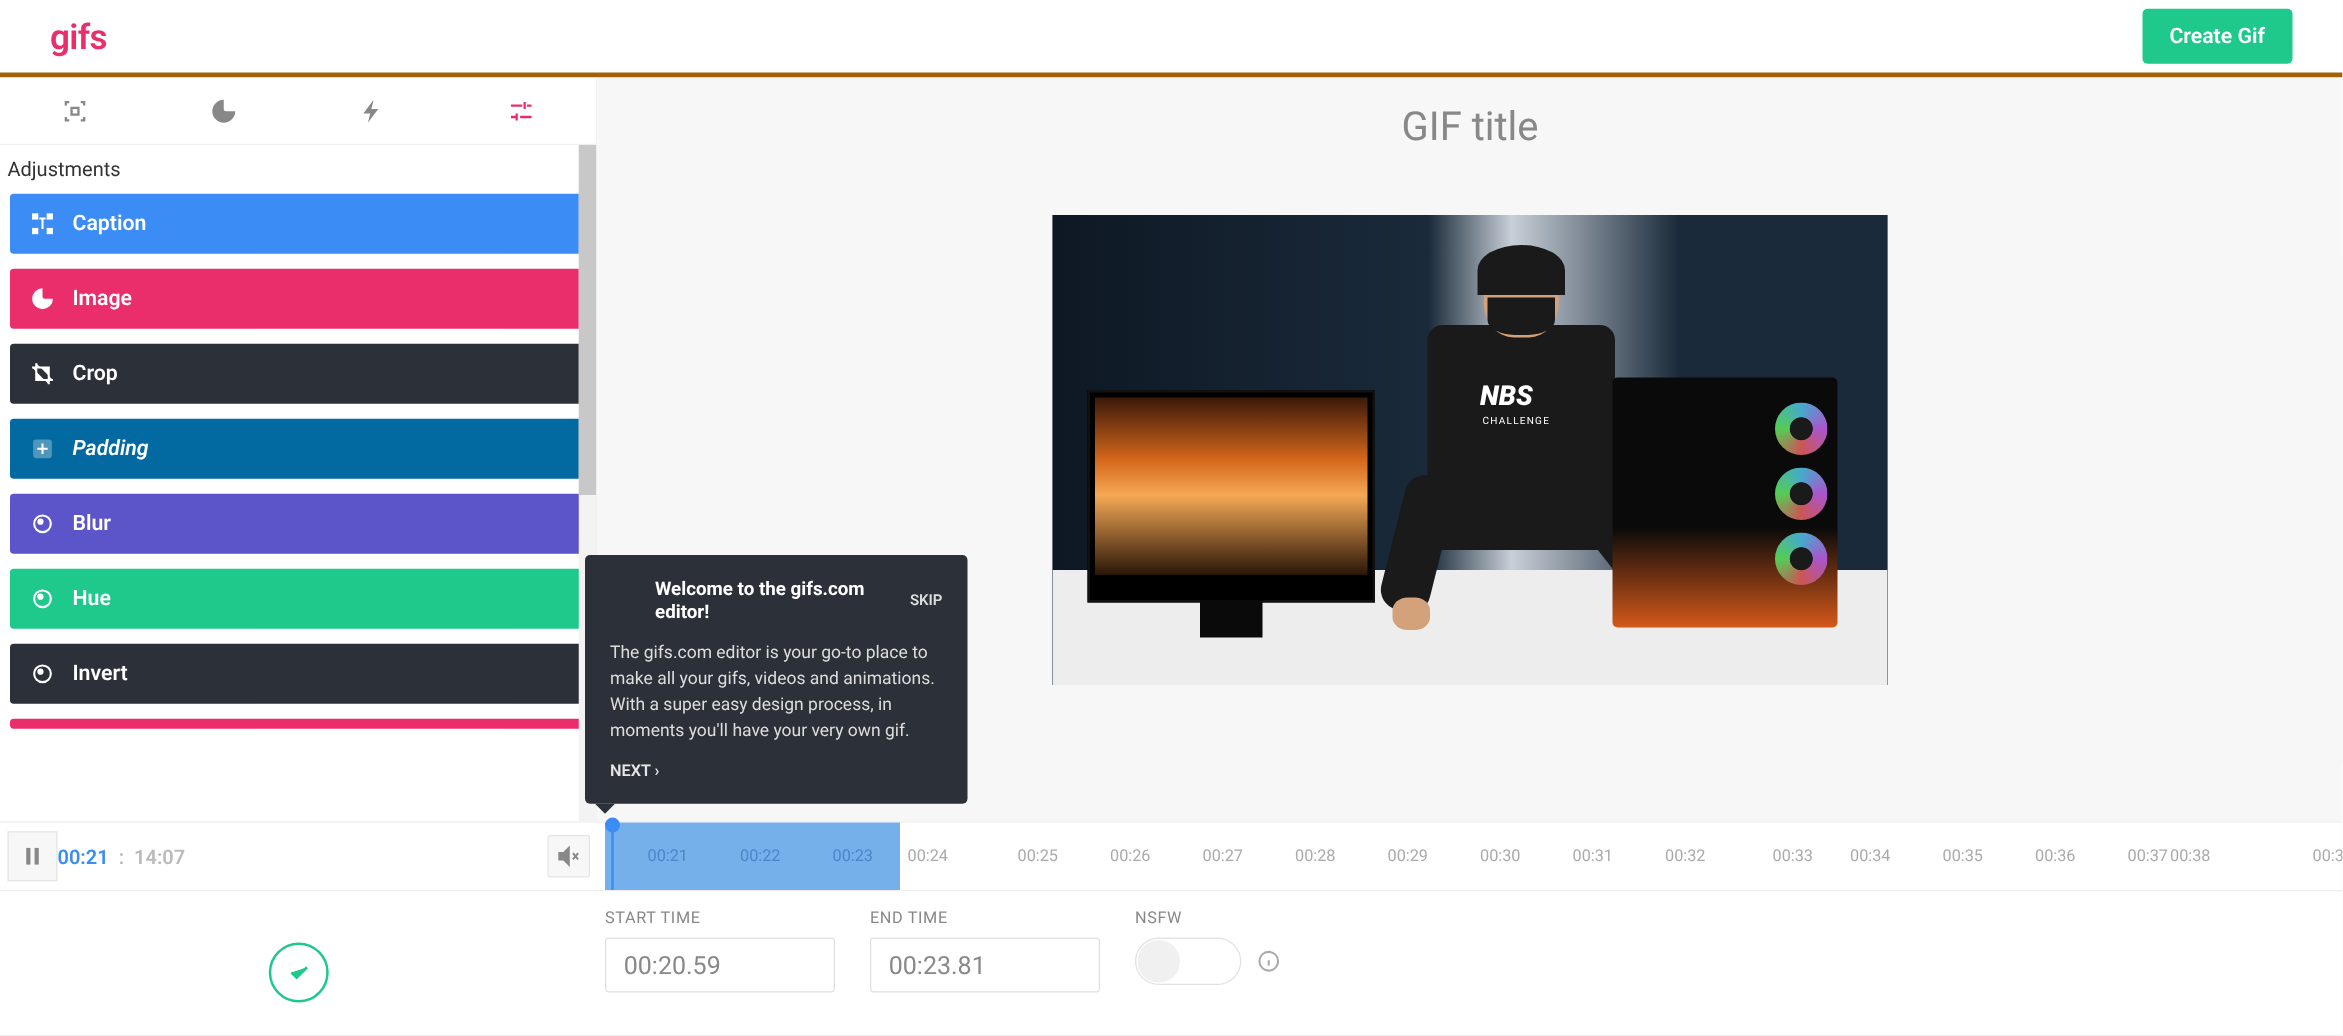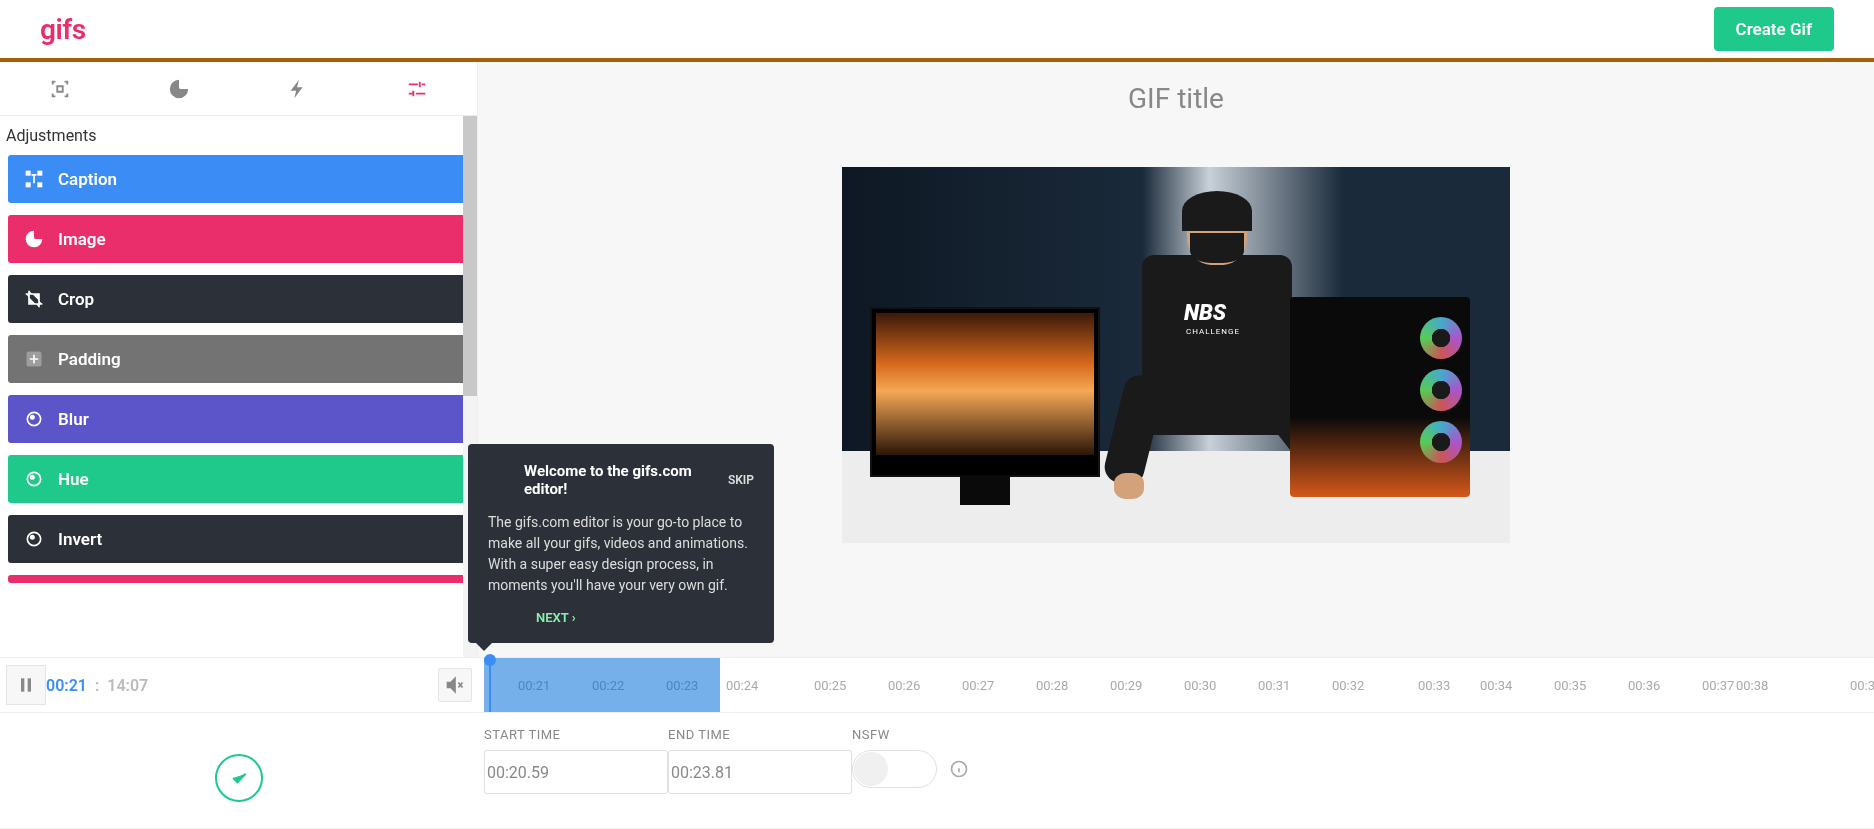--- a/index.html
+++ b/index.html
@@ -23,33 +23,33 @@
 .sidebar-tab { flex: 1; display: flex; align-items: center; justify-content: center; cursor: pointer; color: #888; }
 .sidebar-tab.active { color: #ea2e6c; }
 .sidebar-tab svg { width: 22px; height: 22px; }
 .sidebar-body { flex: 1; overflow-y: auto; position: relative; }
 .adjustments-label { font-size: 16px; padding: 10px 6px; color: #333; }
 .adjustment-list { padding: 0 8px; }
 .adj-item { display: flex; align-items: center; gap: 14px; padding: 14px 16px; border-radius: 3px; color: #fff; font-weight: 600; font-size: 17px; margin-bottom: 12px; cursor: pointer; }
 .adj-caption { background: #3b8df5; }
 .adj-image { background: #ea2e6c; }
 .adj-crop { background: #2c3139; }
-.adj-padding { background: #737373; }
+.adj-padding { background: #0369a1; font-style: italic; }
 .adj-blur { background: #5b55c9; }
 .adj-hue { background: #1ec98b; }
 .adj-invert { background: #2c3139; }
 .adj-last { background: #ea2e6c; height: 8px; padding: 0; margin-bottom: 0; }
 
 
 .scrollbar { position: absolute; right: 0; top: 0; width: 14px; height: 100%; background: #f3f3f3; }
 .scroll-thumb { width: 100%; height: 280px; background: #c8c8c8; }
 
 
 .preview { flex: 1; background: #f7f7f7; display: flex; flex-direction: column; align-items: center; }
-.gif-title { font-size: 28px; color: #888; margin-top: 20px; font-weight: 400; }
+.gif-title { font-size: 32px; color: #888; margin-top: 20px; font-weight: 400; }
 .video-frame { margin-top: 52px; width: 668px; height: 376px; background: #1a2838; position: relative; overflow: hidden; }
 .scene-bg { position: absolute; inset: 0; background: linear-gradient(90deg, #0e1824 0%, #1a2a3a 45%, #c8d0d8 55%, #1a2a3a 75%); }
 .monitor { position: absolute; left: 28px; top: 140px; width: 230px; height: 170px; background: #000; border: 2px solid #111; }
 .monitor-screen { position: absolute; inset: 4px 4px 20px 4px; background: linear-gradient(180deg, #3a1a0a 0%, #d4671a 35%, #f5a855 55%, #2a1608 100%); }
 .monitor-stand { position: absolute; left: 118px; top: 308px; width: 50px; height: 30px; background: #0a0a0a; }
 .person { position: absolute; left: 300px; top: 28px; width: 150px; height: 348px; }
 .person-head { position: absolute; top: 0; left: 45px; width: 60px; height: 70px; background: #d4a27a; border-radius: 50% 50% 40% 40%; }
 .person-hair { position: absolute; top: -4px; left: 40px; width: 70px; height: 40px; background: #1a1a1a; border-radius: 50% 50% 0 0; }
 .person-mask { position: absolute; top: 38px; left: 48px; width: 54px; height: 30px; background: #1a1a1a; border-radius: 0 0 40% 40%; }
 .person-body { position: absolute; top: 60px; left: 0; width: 150px; height: 180px; background: #1a1a1a; border-radius: 12px 12px 0 0; }
@@ -66,21 +66,21 @@
 .fan2 { right: 8px; top: 72px; }
 .fan3 { right: 8px; top: 124px; }
 
 
 .tooltip { position: absolute; left: 468px; top: 444px; width: 306px; background: #2c3139; border-radius: 4px; padding: 18px 20px; color: #fff; z-index: 50; }
 .tooltip-arrow { position: absolute; bottom: -8px; left: 8px; width: 0; height: 0; border-left: 8px solid transparent; border-right: 8px solid transparent; border-top: 8px solid #2c3139; }
 .tooltip-header { display: flex; justify-content: space-between; align-items: center; margin-bottom: 14px; }
 .tooltip-title { font-weight: 700; font-size: 15px; margin-left: 36px; }
 .tooltip-skip { font-size: 12px; color: #ddd; cursor: pointer; font-weight: 600; }
 .tooltip-body { font-size: 14px; line-height: 1.5; color: #ddd; margin-bottom: 14px; }
-.tooltip-next { color: #86efac; font-size: 13px; font-weight: 600; cursor: pointer; margin-left: 48px; }
+.tooltip-next { color: #e5e5e5; font-size: 13px; font-weight: 600; cursor: pointer; }
 .tooltip-next::after { content: " ›"; }
 
 
 .timeline-bar { height: 56px; border-top: 1px solid #eee; border-bottom: 1px solid #eee; display: flex; align-items: center; background: #fff; position: relative; }
 .play-btn { width: 40px; height: 40px; margin-left: 6px; background: #f7f7f7; border: 1px solid #e5e5e5; display: flex; align-items: center; justify-content: center; cursor: pointer; color: #888; }
 .time-display { font-size: 16px; font-weight: 600; }
 .time-current { color: #3b8df5; }
 .time-sep { color: #bbb; margin: 0 4px; }
 .time-total { color: #bbb; }
 .mute-btn { position: absolute; left: 438px; width: 34px; height: 34px; background: #f7f7f7; border: 1px solid #e5e5e5; display: flex; align-items: center; justify-content: center; cursor: pointer; color: #888; border-radius: 2px; }
@@ -89,24 +89,24 @@
 .timeline-playhead { position: absolute; left: 6px; top: -4px; width: 12px; height: 12px; background: #3b8df5; border-radius: 50%; }
 .timeline-playline { position: absolute; left: 11px; top: 0; width: 2px; height: 100%; background: #3b8df5; }
 .timeline-ticks { position: absolute; left: 0; right: 0; top: 0; height: 100%; display: flex; align-items: center; }
 .tick { font-size: 13px; color: #aaa; position: absolute; }
 .tick.sel { color: #4a86c8; }
 
 
 .bottom { height: 116px; border-bottom: 1px solid #eee; display: flex; align-items: flex-start; padding-top: 14px; }
 .bottom-left { width: 478px; display: flex; align-items: center; justify-content: center; height: 100%; }
 .check-circle { width: 48px; height: 48px; border: 2px solid #1ec98b; border-radius: 50%; display: flex; align-items: center; justify-content: center; color: #1ec98b; cursor: pointer; }
-.bottom-fields { display: flex; align-items: flex-start; padding-left: 6px; }
+.bottom-fields { display: flex; gap: 28px; align-items: flex-start; padding-left: 6px; }
 .field-group { display: flex; flex-direction: column; gap: 8px; }
 .field-label { font-size: 13px; color: #888; font-weight: 400; letter-spacing: 0.5px; }
-.field-input { width: 184px; height: 44px; border: 1px solid #e0e0e0; border-radius: 3px; padding: 0 2px; font-size: 16px; color: #888; }
+.field-input { width: 184px; height: 44px; border: 1px solid #e0e0e0; border-radius: 3px; padding: 0 14px; font-size: 20px; color: #888; }
 .nsfw-group { display: flex; flex-direction: column; gap: 8px; }
 .nsfw-row { display: flex; align-items: center; gap: 12px; }
 .nsfw-toggle { width: 85px; height: 38px; border: 1px solid #e0e0e0; border-radius: 20px; position: relative; cursor: pointer; background: #fff; }
 .nsfw-handle { width: 34px; height: 34px; background: #f0f0f0; border-radius: 50%; position: absolute; top: 1px; left: 1px; }
 .nsfw-text { position: absolute; left: 8px; top: 11px; font-size: 12px; color: #bbb; font-weight: 600; }
 .info-icon { width: 20px; height: 20px; color: #aaa; cursor: pointer; }
 
 .icon { width: 20px; height: 20px; fill: currentColor; }
 </style>
 </head>

